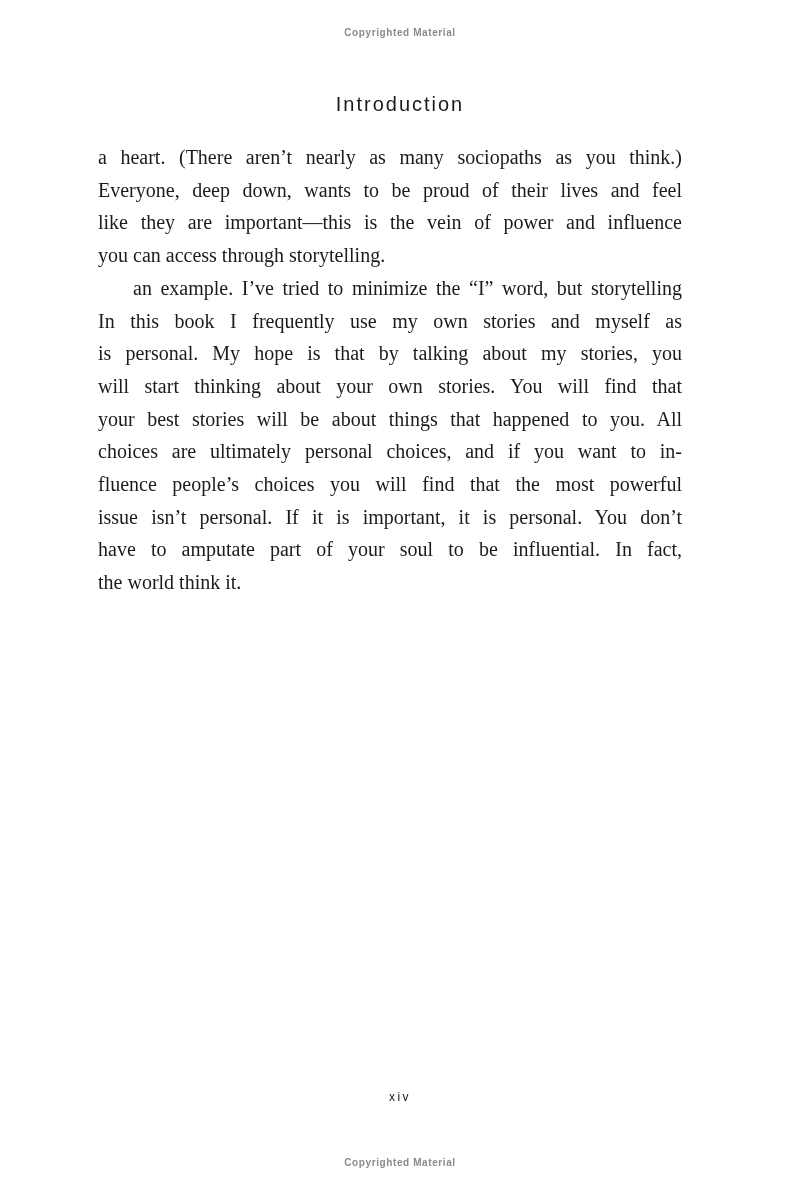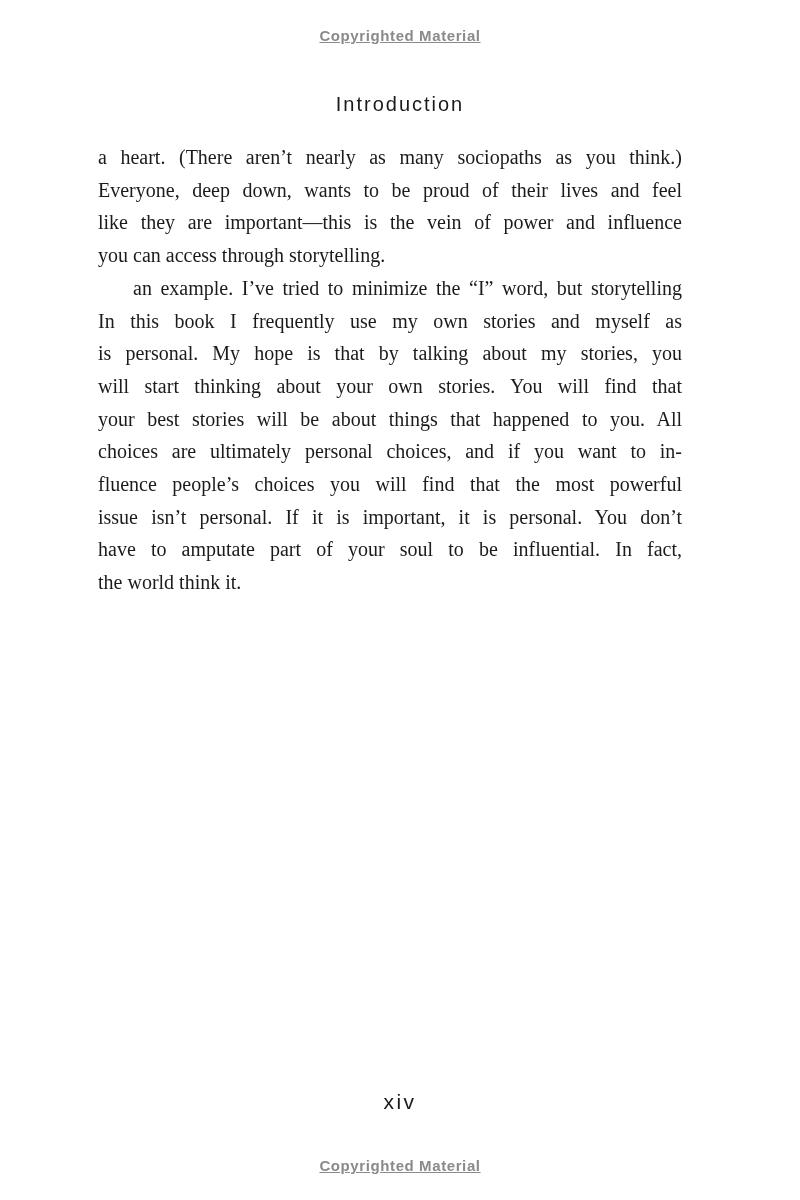--- a/index.html
+++ b/index.html
@@ -14,25 +14,24 @@
     background: #ffffff;
     overflow: hidden;
     font-family: "Liberation Serif", "DejaVu Serif", serif;
   }
   .notice {
     position: absolute;
     left: 0;
     right: 0;
     text-align: center;
     font-family: "Liberation Sans", "DejaVu Sans", sans-serif;
-    font-size: 15px;
+    font-size: 10px;
     font-weight: 600;
     letter-spacing: 0.6px;
     color: #8a8a8a;
-    text-decoration: underline;
   }
   .notice.top { top: 27px; }
   .notice.bottom { top: 1157px; }
   .heading {
     position: absolute;
     top: 84px;
     left: 0;
     right: 0;
     margin: 9px;
     text-align: center;
@@ -63,21 +62,21 @@
   .para.indent .line:first-child {
     text-indent: 35px;
   }
   .page-number {
     position: absolute;
     top: 1090px;
     left: 0;
     right: 0;
     text-align: center;
     font-family: "Liberation Sans", "DejaVu Sans", sans-serif;
-    font-size: 21px;
+    font-size: 12px;
     letter-spacing: 2.5px;
     color: #1a1a1a;
   }
 </style>
 </head>
 <body>
 
 <div class="page">
   <div class="notice top">Copyrighted Material</div>
 

